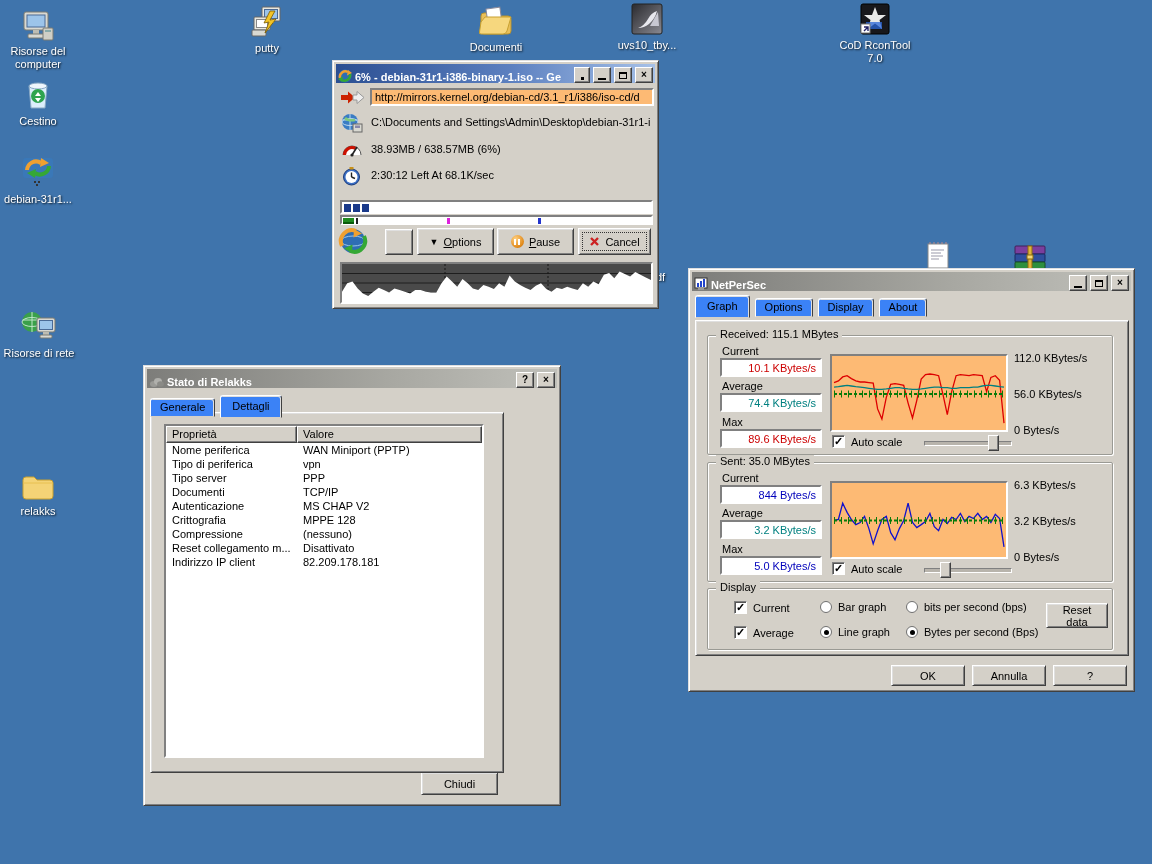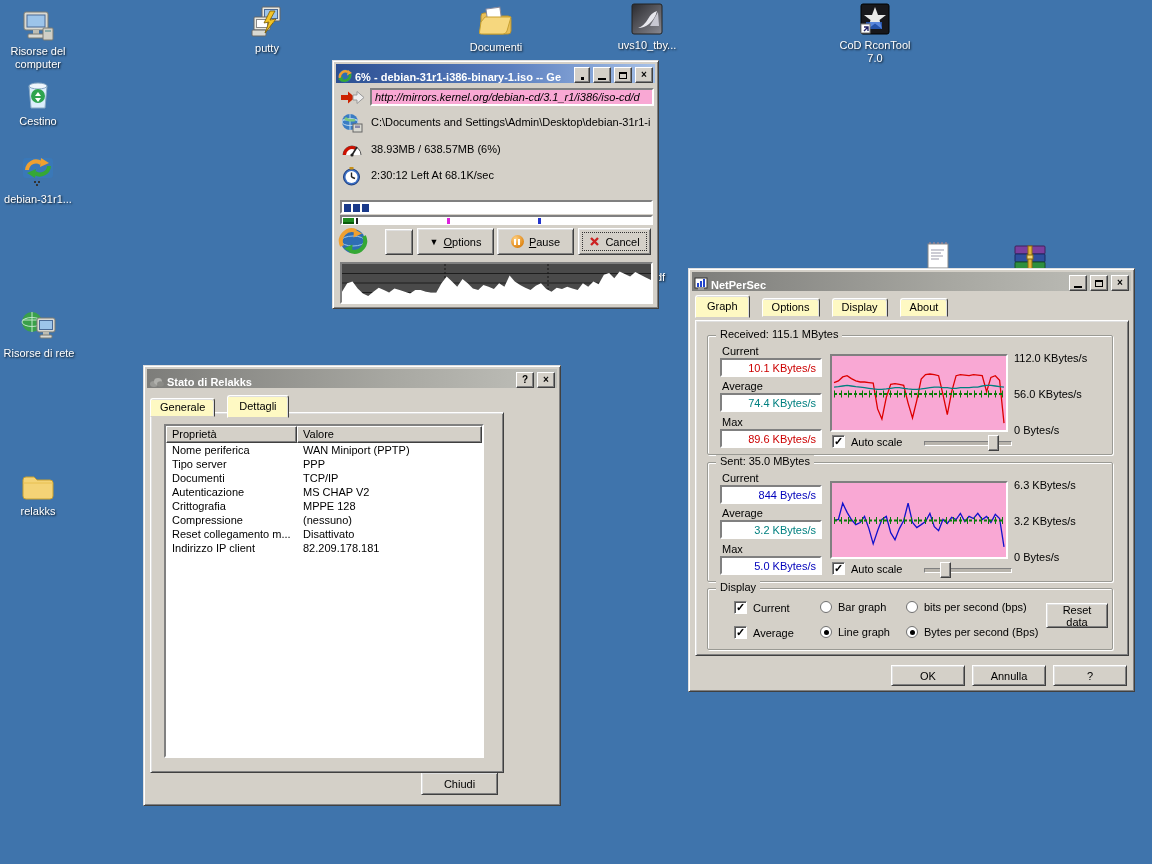--- a/index.html
+++ b/index.html
@@ -26,26 +26,26 @@
   .tb-btn.small{width:14px;}
   .g-min{width:8px;height:2px;background:#000;margin-top:8px;}
   .g-max{width:8px;height:7px;border:1px solid #000;border-top-width:2px;box-sizing:border-box;}
   .g-dot{width:3px;height:3px;background:#000;margin-top:6px;}
 
   .btn{position:absolute;background:#d4d0c8;border:1px solid;border-color:#fff #404040 #404040 #fff;
     box-shadow:inset 1px 1px 0 #dfdfdf,inset -1px -1px 0 #808080;
     display:flex;align-items:center;justify-content:center;gap:5px;font-size:11px;box-sizing:border-box;}
   .focusdots{position:absolute;inset:3px;border:1px dotted #333;pointer-events:none;}
 
-  .sunken{border:2px solid;border-color:#808080 #fff #fff #808080;background:#f9a8d4;box-sizing:border-box;font-style:italic;}
+  .sunken{border:2px solid;border-color:#808080 #fff #fff #808080;background:#fdba74;box-sizing:border-box;}
   .group{position:absolute;border:1px solid #9a9a94;border-radius:2px;box-shadow:inset 1px 1px 0 #fff,1px 1px 0 #fff;box-sizing:border-box;}
   .group-lbl{position:absolute;top:-8px;left:8px;background:#d4d0c8;padding:0 4px;}
 
   .tabs{position:absolute;display:flex;align-items:flex-end;z-index:3;}
-  .tab{position:relative;background:#fef9c3;padding:2px 9px 3px;margin-right:12px;
+  .tab{position:relative;background:#3b82f6;padding:2px 9px 3px;margin-right:5px;
     border:1px solid;border-color:#fff #404040 #d4d0c8 #fff;border-radius:3px 3px 0 0;
     box-shadow:inset -1px 1px 0 #dfdfdf;}
   .tab.active{padding:4px 11px 5px;z-index:4;margin-bottom:-1px;}
   .tabpage{position:absolute;background:#d4d0c8;border:1px solid;border-color:#fff #404040 #404040 #fff;
     box-shadow:inset 1px 1px 0 #dfdfdf,inset -1px -1px 0 #808080;z-index:2;}
 
   .cb{width:13px;height:13px;background:#fff;border:1px solid;border-color:#808080 #fff #fff #808080;
       box-shadow:inset 1px 1px 0 #555;box-sizing:border-box;display:inline-flex;align-items:center;justify-content:center;
       font-weight:bold;font-size:11px;color:#000;}
   .cb.on::after{content:"✓";margin-top:-1px;}
@@ -392,20 +392,24 @@
     <div class="lv-head">
       <span class="lvh" style="width:131px">Proprietà</span>
       <span class="lvh" style="flex:1">Valore</span>
     </div>
     <div>
         <div class="lv-row">
           <span class="lv-c1">Nome periferica</span>
           <span class="lv-c2">WAN Miniport (PPTP)</span>
         </div>
         <div class="lv-row">
+          <span class="lv-c1">Tipo di periferica</span>
+          <span class="lv-c2">vpn</span>
+        </div>
+        <div class="lv-row">
           <span class="lv-c1">Tipo server</span>
           <span class="lv-c2">PPP</span>
         </div>
         <div class="lv-row">
           <span class="lv-c1">Documenti</span>
           <span class="lv-c2">TCP/IP</span>
         </div>
         <div class="lv-row">
           <span class="lv-c1">Autenticazione</span>
           <span class="lv-c2">MS CHAP V2</span>

